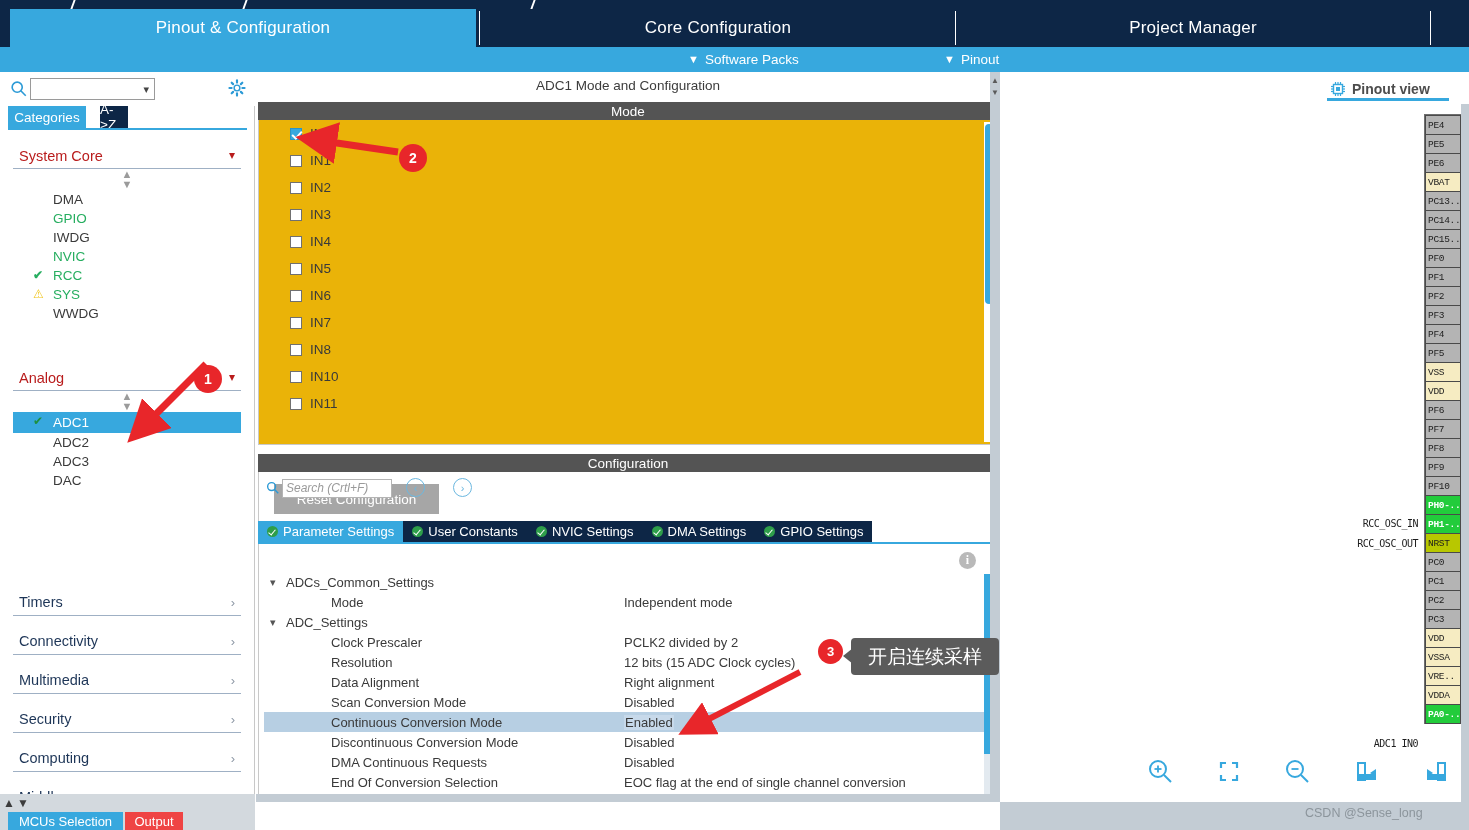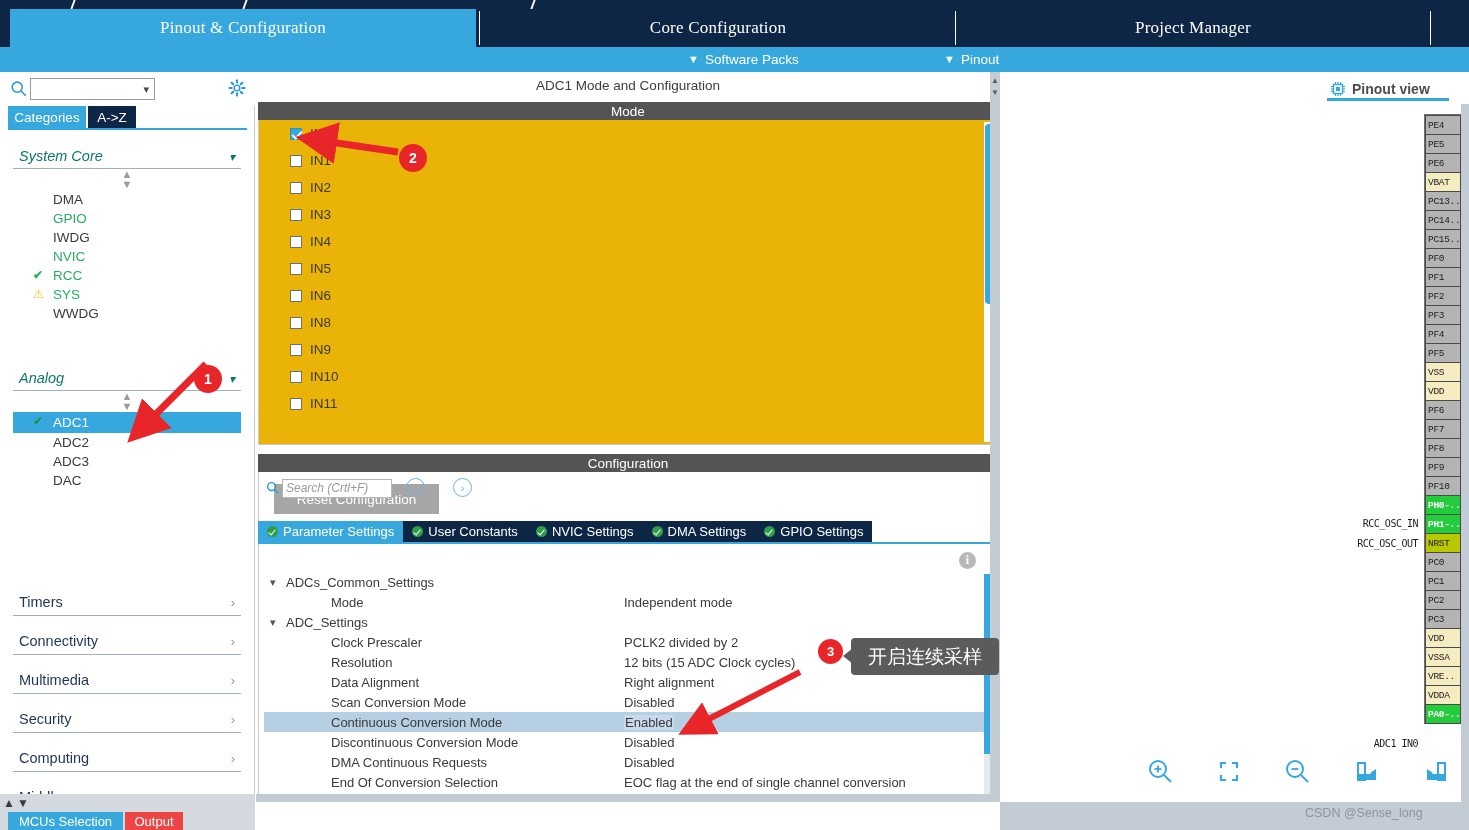--- a/index.html
+++ b/index.html
@@ -14,21 +14,21 @@
   }
 
   
   #topstrip { position:absolute; left:0; top:0; width:1469px; height:9px; background:#0d2646; }
   #topstrip .slash { position:absolute; top:0; width:2px; height:9px; background:#fff; transform:skewX(-20deg); }
 
   #tabbar { position:absolute; left:0; top:9px; width:1469px; height:38px; background:#0d2646; }
   .maintab {
     position:absolute; top:0; height:38px;
     display:flex; align-items:center; justify-content:center;
-    color:#ffffff; font-size:17px; letter-spacing:.2px;font-family:Liberation Serif, serif;
+    color:#ffffff; font-size:17px; letter-spacing:.2px;
   }
   .maintab.active { background:#37a8de; }
   .maintab.inactive { background:#0d2646; }
   .tabsep { position:absolute; top:2px; width:1px; height:34px; background:#ffffff; }
 
   
   #subbar { position:absolute; left:0; top:47px; width:1469px; height:25px; background:#37a8de; }
   .subitem { position:absolute; top:0; height:25px; display:flex; align-items:center; gap:6px;
              color:#fff; font-size:13.5px; cursor:default; }
   .chev { font-size:11px; line-height:1; }
@@ -48,22 +48,22 @@
   #catTabs { position:absolute; left:0; top:34px; width:255px; height:24px; }
   .cattab { position:absolute; top:0; height:22px; display:flex; align-items:center; justify-content:center;
             font-size:13.5px; color:#ffffff; }
   .cattab.active { background:#37a8de; }
   .cattab.inactive { background:#0d2646; }
   #catUnderline { position:absolute; left:8px; top:56px; width:239px; height:2px; background:#37a8de; }
 
   #treeScroll { position:absolute; left:3px; top:60px; width:246px; height:730px; overflow:hidden; }
 
   .grp { position:absolute; left:10px; width:228px; }
-  .grp-head { display:flex; align-items:flex-end; justify-content:space-between;
-              font-size:14.5px; color:#0f766e; padding:0 6px 4px 6px;font-style:italic; }
+  .grp-head { display:flex; align-items:flex-start; justify-content:space-between;
+              font-size:14.5px; color:#b91c1c; padding:0 6px 4px 6px; }
   .grp-rule { height:1px; background:#9fb0c4; margin:0 0 0 0; }
   .spinner { text-align:center; color:#9b9b9b; font-size:11px; line-height:10px; }
 
   .leaf { height:19px; display:flex; align-items:center; font-size:13.5px; color:#3a3a3a;
           padding-left:40px; position:relative; }
   .leaf.green { color:#27ae60; }
   .leaf.sel { background:#37a8de; color:#ffffff; }
   .leaf .badge { position:absolute; left:20px; top:2px; font-size:12px; line-height:14px; }
   .chk { color:#27ae60; font-weight:bold; }
   .warn { color:#f0c419; }
@@ -231,21 +231,21 @@
         <line x1="15.9" y1="4.1" x2="14.3" y2="5.7"></line>
           <line x1="5.7" y1="14.3" x2="4.1" y2="15.9"></line>
       </g>
     </svg>
   </div>
 
   <div id="catTabs">
     <div class="cattab active" style="left:8px;width:78px">
       <span>Categories</span>
     </div>
-    <div class="cattab inactive" style="left:88px;width:48px">
+    <div class="cattab inactive" style="left:100px;width:28px">
       <span>A-&gt;Z</span>
     </div>
   </div>
   <div id="catUnderline"></div>
 
   <div id="treeScroll">
 
     <div class="grp" style="top:16px">
       <div class="grp-head">
         <span>System Core</span>
@@ -391,25 +391,25 @@
     <div class="chkrow">
       <span class="cbox"></span>
       <span>IN5</span>
       </div>
     <div class="chkrow">
       <span class="cbox"></span>
       <span>IN6</span>
       </div>
     <div class="chkrow">
       <span class="cbox"></span>
+      <span>IN7</span>
+      </div>
+    <div class="chkrow">
+      <span class="cbox"></span>
       <span>IN8</span>
-      </div>
-    <div class="chkrow">
-      <span class="cbox"></span>
-      <span>IN9</span>
       </div>
     <div class="chkrow">
       <span class="cbox"></span>
       <span>IN10</span>
       </div>
     <div class="chkrow">
       <span class="cbox"></span>
       <span>IN11</span>
       </div>
   </div>

